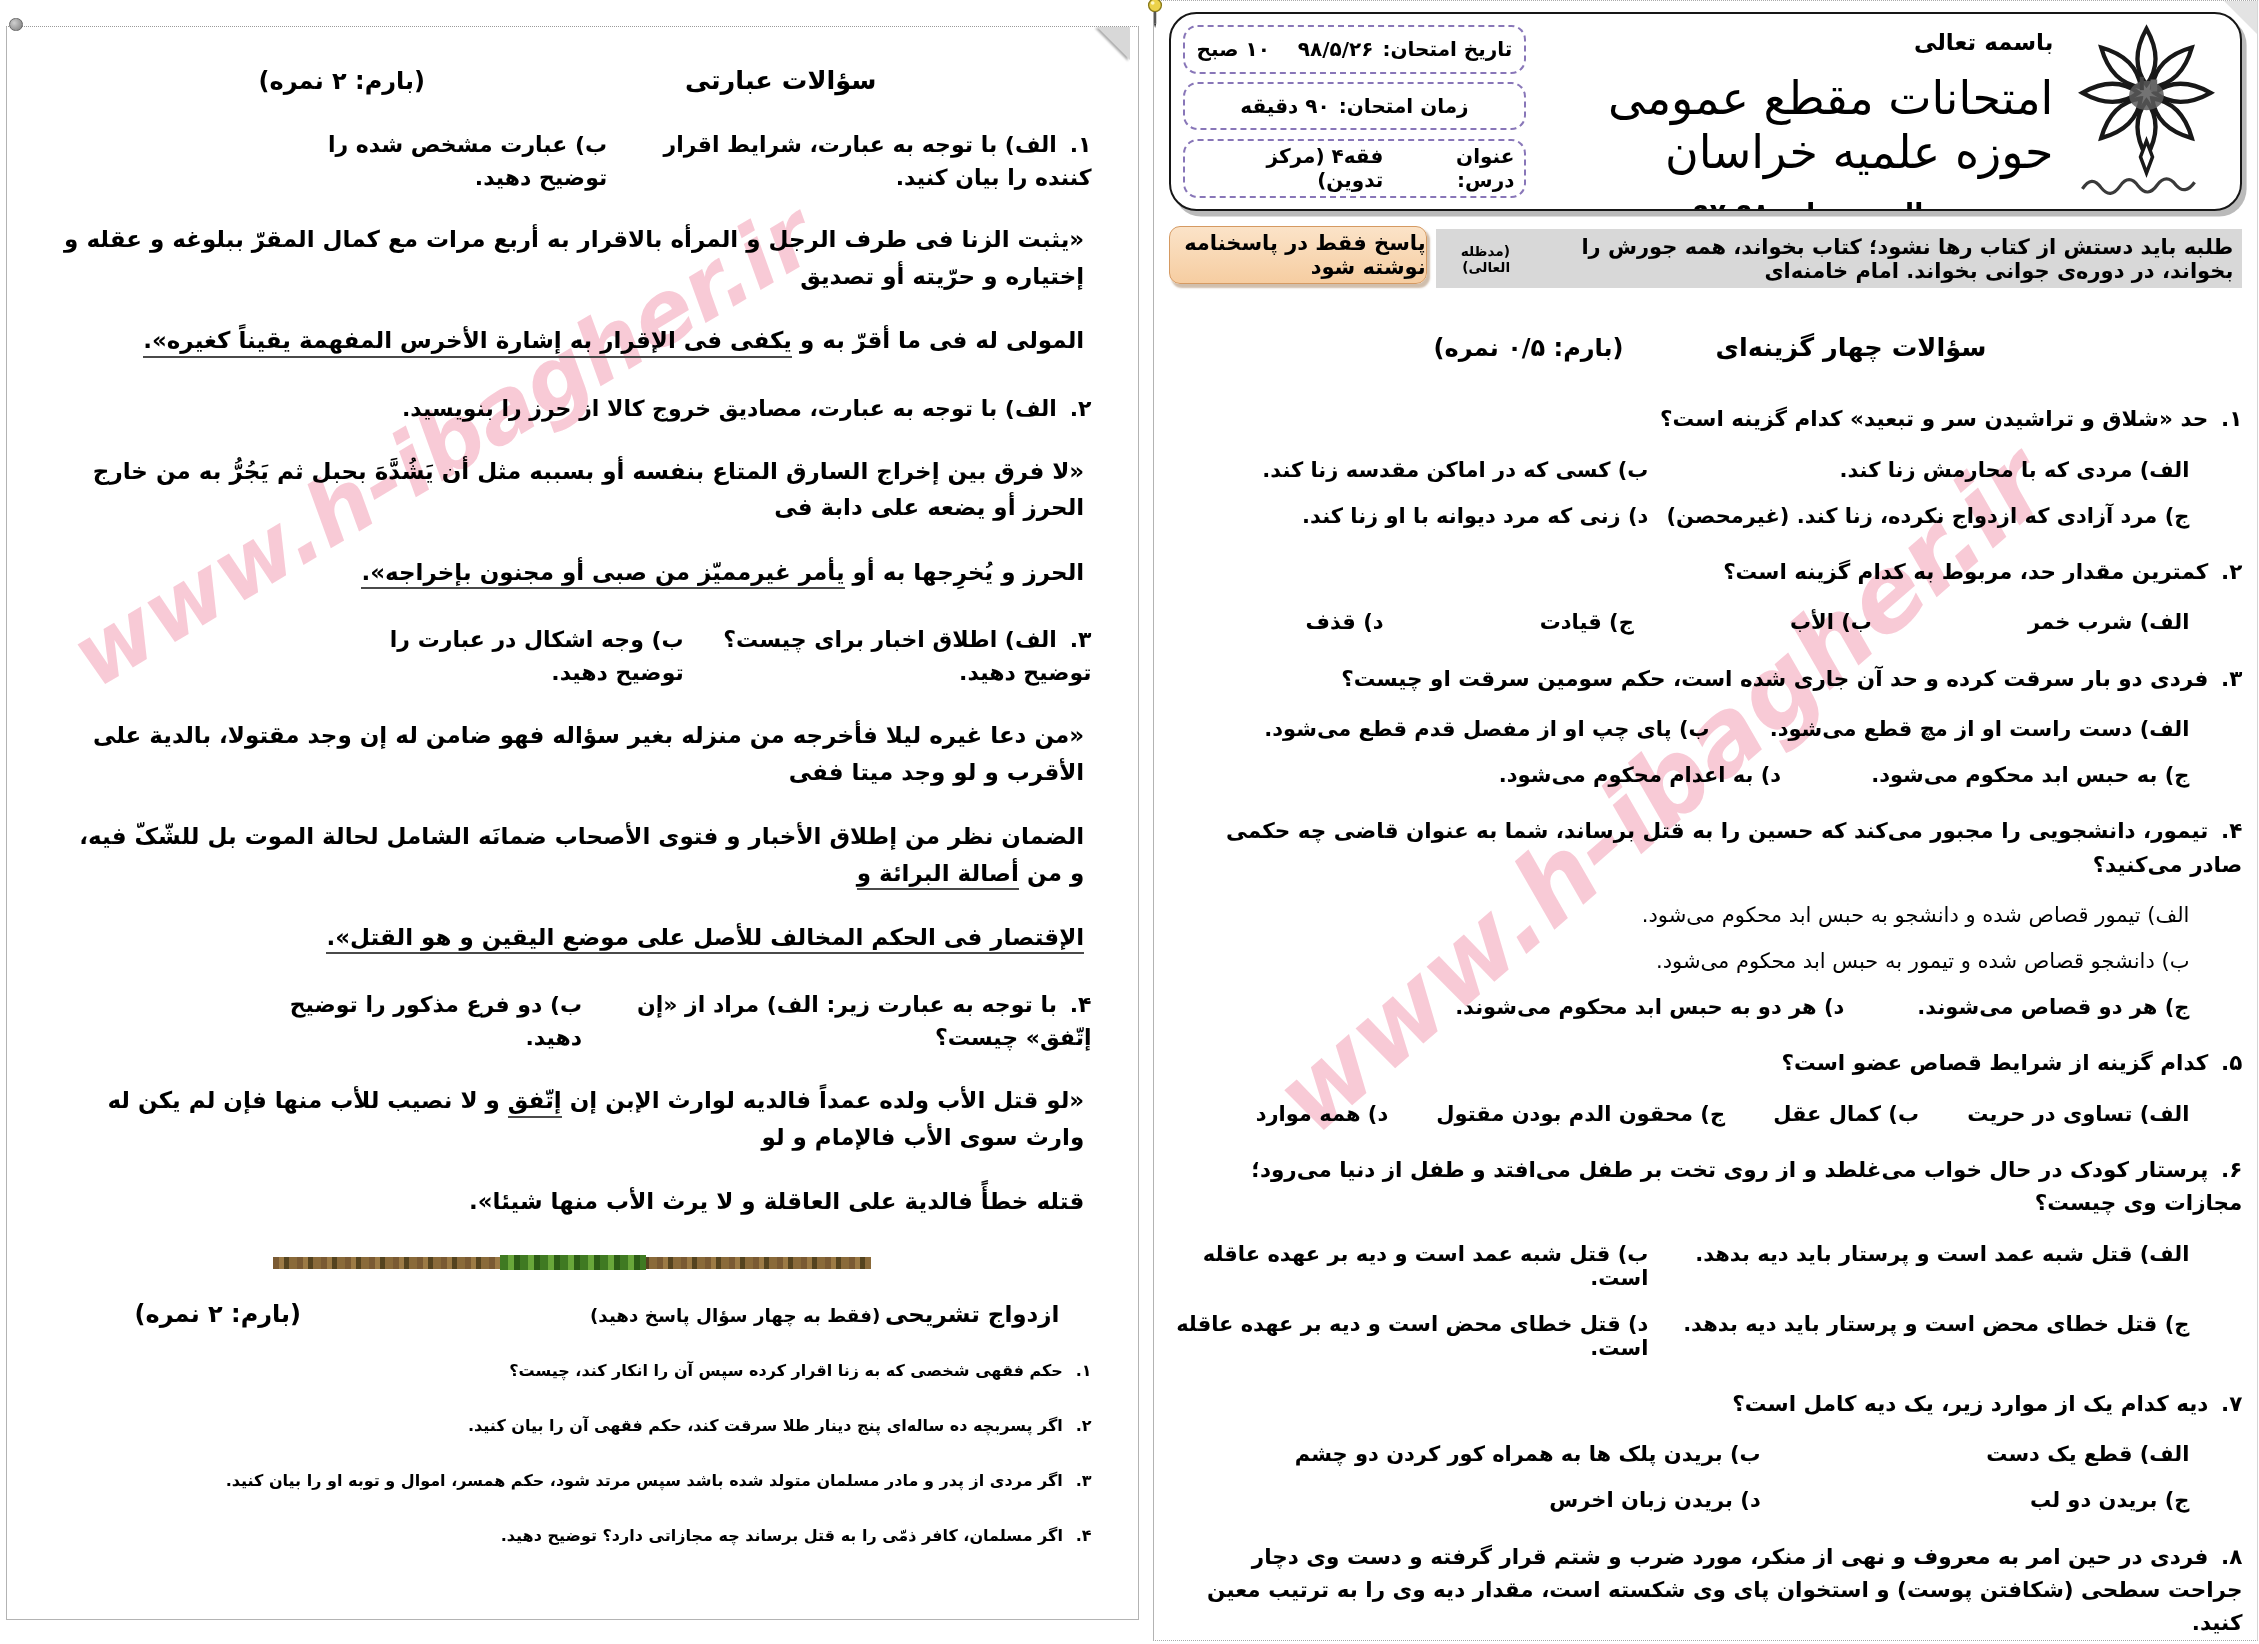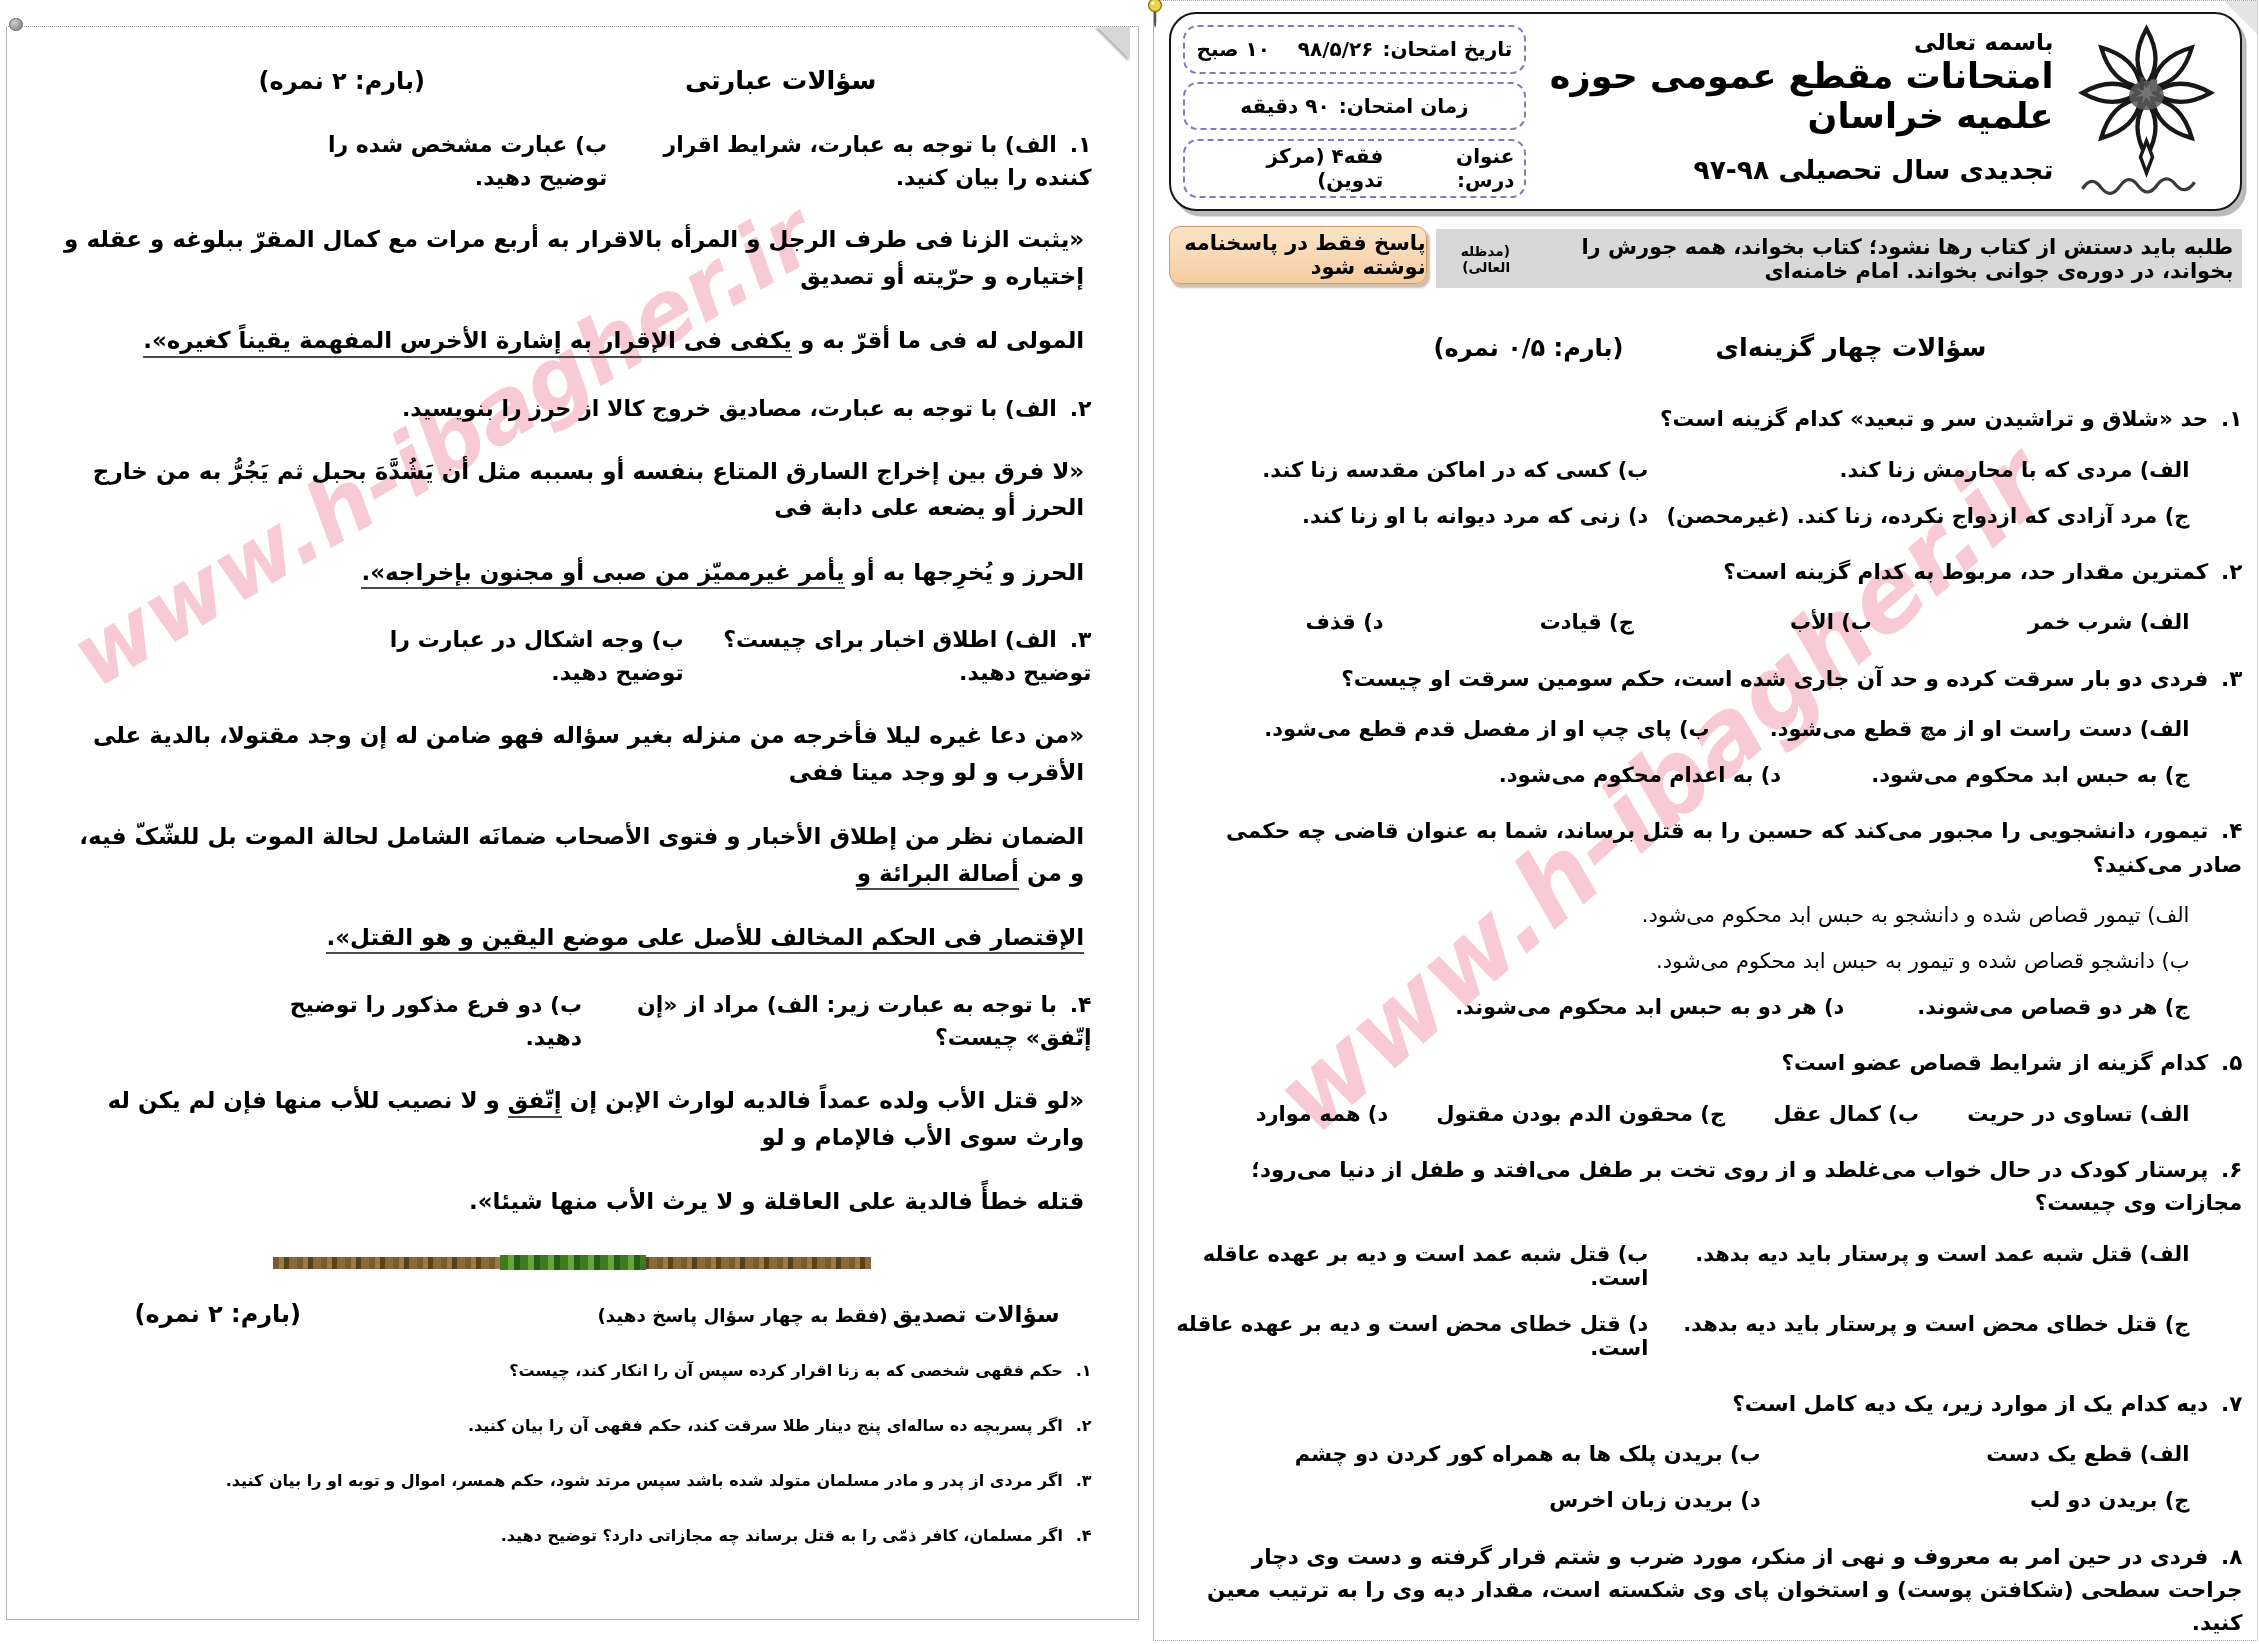--- a/index.html
+++ b/index.html
@@ -55,21 +55,21 @@
   .header-box {
     margin-top: 5.5px; height: 199px;
     border: 2.7px solid #161616; border-radius: 27.4px;
     box-shadow: 4.6px 5.5px 0 rgba(130,130,130,.55);
     display: flex; align-items: stretch; background: #fff;
     position: relative; overflow: hidden;
   }
   .logo-wrap { width: 187px; display: flex; align-items: center; justify-content: center; }
   .header-center { flex: 1; text-align: right; padding-top: 14.6px; }
   .bismillah { font-size: 23px; font-weight: bold; }
-  .main-title { font-size: 35px; font-weight: 700; margin-top: 1px; letter-spacing: -0.9px; }
+  .main-title { font-size: 46px; font-weight: 400; margin-top: 16px; letter-spacing: -0.9px; }
   .sub-title { font-size: 26.5px; font-weight: bold; margin-top: 18.3px; }
   .info-col { width: 364px; padding: 11px 9.1px 11px 12.8px; display: flex; flex-direction: column; gap: 8.2px; }
   .info-box {
     flex: 1; border: 2.7px dashed #8876b8; border-radius: 14.6px;
     display: flex; align-items: center; justify-content: center; gap: 9.1px;
     font-size: 20px; font-weight: bold; padding: 3.7px 9.1px;
   }
   .banner-row { margin-top: 14.6px; display: flex; align-items: flex-start; gap: 9.1px; }
   .banner {
     flex: 1; background: #d8d8d8; min-height: 46px; margin-top: 3.7px;
@@ -156,21 +156,21 @@
       <div><span class="qnum">۴.</span><span>با توجه به عبارت زیر: الف) مراد از «إن إتّفق» چیست؟</span></div>
       <div>ب) دو فرع مذکور را توضیح دهید.</div>
     </div>
     <div class="quote"><span>«لو قتل الأب ولده عمداً فالدیه لوارث الإبن إن </span><span class="ul">إتّفق</span><span> و لا نصیب للأب منها فإن لم یکن له وارث سوی الأب فالإمام و لو</span></div>
     <div class="quote">قتله خطأً فالدیة علی العاقلة و لا یرث الأب منها شیئا».</div>
 
     <div class="separator"></div>
 
     <div class="section-line pl-sec2">
       <div>
-        <span class="sec-title" style="font-size:23px;">سؤالات تصدیق</span>
+        <span class="sec-title" style="font-size:23px;">ازدواج تشریحی</span>
         <span class="sec-note">(فقط به چهار سؤال پاسخ دهید)</span>
       </div>
       <div class="sec-score">(بارم: ۲ نمره)</div>
     </div>
 
     <div class="essay"><span class="qnum">۱.</span><span>حکم فقهی شخصی که به زنا اقرار کرده سپس آن را انکار کند، چیست؟</span></div>
     <div class="essay"><span class="qnum">۲.</span><span>اگر پسربچه ده ساله‌ای پنج دینار طلا سرقت کند، حکم فقهی آن را بیان کنید.</span></div>
     <div class="essay"><span class="qnum">۳.</span><span>اگر مردی از پدر و مادر مسلمان متولد شده باشد سپس مرتد شود، حکم همسر، اموال و توبه او را بیان کنید.</span></div>
     <div class="essay"><span class="qnum">۴.</span><span>اگر مسلمان، کافر ذمّی را به قتل برساند چه مجازاتی دارد؟ توضیح دهید.</span></div>
     <div class="essay"></div>

